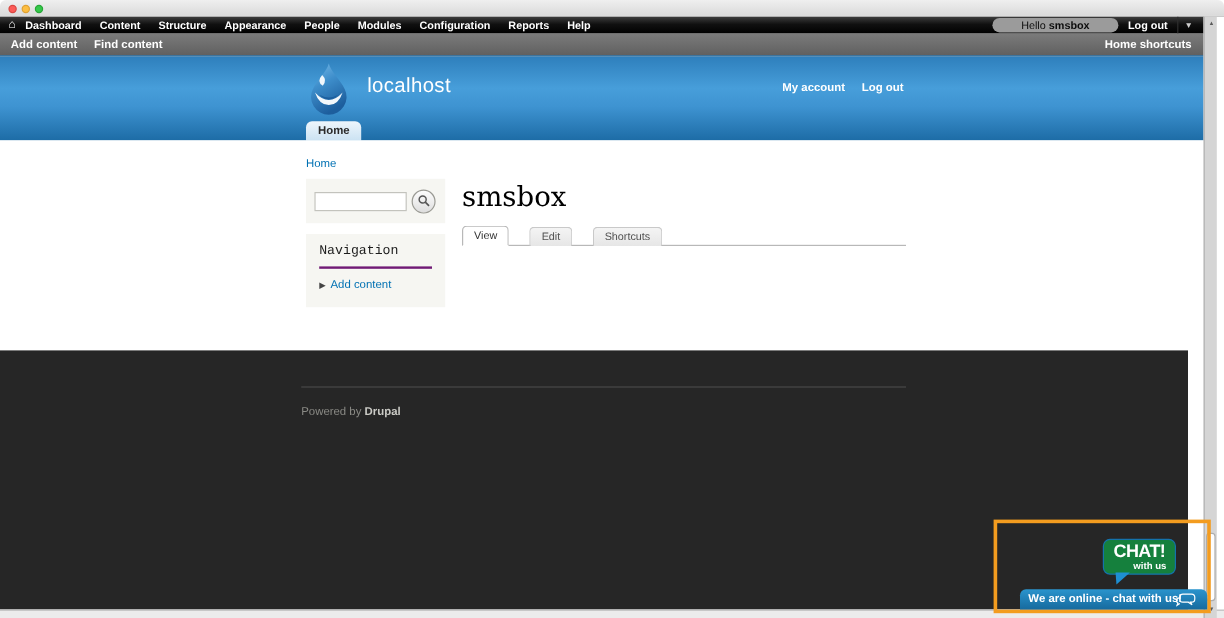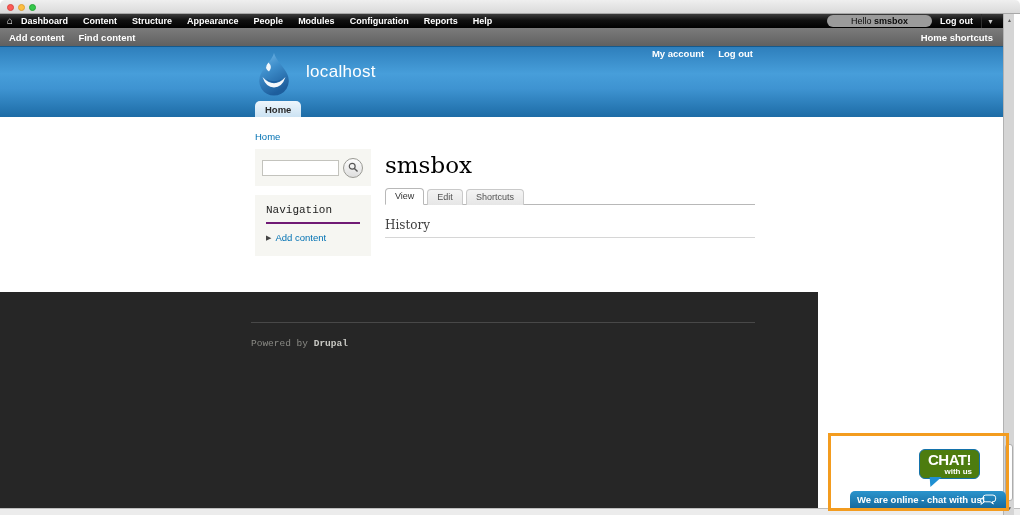--- a/index.html
+++ b/index.html
@@ -40,21 +40,21 @@
   .shortcutbar .edit { margin-left:auto; margin-right:10px; cursor:pointer; }
 
   
   .banner { position:absolute; top:46px; left:0; width:1003px; height:71px;
     background:linear-gradient(180deg,#2e7fbc 0%,#479eda 38%,#3e93d1 60%,#1d6ca6 100%);
     border-top:1px solid #15598c; }
   .container { position:absolute; left:251px; width:504px; }
   .banner .container { top:0; height:71px; }
   .sitelogo { position:absolute; left:3px; top:5px; width:40px; height:44px; }
   .sitename { position:absolute; left:55px; top:15px; color:#fff; font-size:17px; letter-spacing:.3px; cursor:pointer; }
-  .secmenu { position:absolute; right:2px; top:1px; display:flex; gap:14px; color:#fff;
+  .secmenu { position:absolute; right:2px; top:21px; display:flex; gap:14px; color:#fff;
     font-size:9.5px; font-weight:bold; }
   .secmenu span { cursor:pointer; }
   .hometab { position:absolute; left:4px; bottom:0; padding:3px 10px 3px;
     background:linear-gradient(180deg,#eef6fc,#c9e1f2); border-radius:5px 5px 0 0;
     font-size:9.5px; color:#2a2a2a; font-weight:bold; cursor:pointer; }
 
   
   .page { position:absolute; top:117px; left:0; width:1003px; height:175px; background:#fff; }
   .breadcrumb { position:absolute; left:255px; top:14px; font-size:9.5px; color:#0071b3; cursor:pointer; }
 
@@ -68,32 +68,32 @@
     display:flex; align-items:center; justify-content:center; cursor:pointer; }
   .navblock { margin-top:9px; padding:9px 11px 13px; }
   .navtitle { font-family:Liberation Mono, monospace; font-size:11px; color:#1c1c1c;
     padding-bottom:6px; border-bottom:2px solid #701a75; }
   .navitem { margin-top:8px; font-size:9.5px; color:#0071b3; cursor:pointer; display:flex; align-items:center; }
   .navitem .arrow { color:#444; font-size:7px; margin-right:4px; }
 
   .maincol { position:absolute; left:385px; top:32px; width:370px; }
   .pagetitle { font-family:"DejaVu Serif", serif; font-size:23px; line-height:26px; color:#000;
     margin-top:3px; font-weight:normal; }
-  .tabsrow { display:flex; gap:3px; margin-top:9px; border-bottom:1px solid #b8b8b8; align-items:flex-end; }
+  .tabsrow { display:flex; gap:17px; margin-top:9px; border-bottom:1px solid #b8b8b8; align-items:flex-end; }
   .tab { font-size:9px; color:#525252; padding:2px 9px 3px; border:1px solid #c9c9c9; border-bottom:none;
     background:linear-gradient(180deg,#f4f4f4,#e6e6e6); border-radius:4px 4px 0 0; cursor:pointer;
     position:relative; top:1px; }
   .tab.active { background:#fff; border:1px solid #b8b8b8; border-bottom:1px solid #fff; color:#333; }
   .sectitle { font-family:"DejaVu Serif", serif; font-size:12px; color:#3e3e3e; margin-top:13px;
     padding-bottom:5px; border-bottom:1px solid #d6d6d6; }
   .fieldlabel { font-family:"DejaVu Serif", serif; font-size:11px; font-weight:bold; color:#1d1d1d; margin-top:9px; }
   .fieldvalue { font-family:"DejaVu Serif", serif; font-size:11px; color:#2e2e2e; margin-top:4px; }
 
   
-  .footer { position:absolute; top:292px; left:0; width:818px; height:216px; background:#262626;font-family:Liberation Mono, monospace; }
+  .footer { position:absolute; top:292px; left:0; width:990px; height:216px; background:#262626; }
   .footer .container { top:0; }
   .footerdivider { margin-top:30px; border-top:1px solid #484848; width:504px; }
   .poweredby { margin-top:15px; font-size:9.5px; color:#8a8a85; }
   .poweredby a { color:#c9c9c4; font-weight:bold; text-decoration:none; cursor:pointer; }
   .bottomstrip { position:absolute; top:508px; left:0; width:1020px; height:7px;
     background:#ececec; border-top:1px solid #bdbdbd; }
 
   
   .scrollbar { position:absolute; left:1003px; top:14px; width:11px; height:501px;
     background:#d5d5d5; border-left:1px solid #b2b2b2; }
@@ -101,21 +101,21 @@
     display:flex; align-items:center; justify-content:center; cursor:pointer; }
   .scroll-up { top:0; }
   .scroll-down { bottom:1px; }
   .scroll-thumb { position:absolute; left:1px; top:430px; width:8px; height:57px;
     background:#fdfdfd; border:1px solid #adadad; border-radius:3px; cursor:grab; }
 
   
   .chatbox { position:absolute; left:828px; top:433px; width:181px; height:78px;
     border:3px solid #f39c1f; z-index:20; }
   .chatbubble { position:absolute; right:26px; top:13px; width:61px; height:30px;
-    background:#4d7c0f; border:1px solid #1472ab; border-radius:6px; cursor:pointer;
+    background:#15803d; border:1px solid #1472ab; border-radius:6px; cursor:pointer;
     color:#fff; text-align:center; }
   .chatbubble .t1 { font-size:15px; font-weight:bold; letter-spacing:-.5px; line-height:17px; margin-top:1px; }
   .chatbubble .t2 { font-size:8px; font-weight:bold; line-height:8px; text-align:right; padding-right:7px; }
   .chattail { position:absolute; left:8px; bottom:-9px; width:0; height:0;
     border-left:4px solid transparent; border-right:8px solid transparent;
     border-top:10px solid #1e8fd2; transform:skewX(-18deg); }
   .chatbar { position:absolute; left:19px; right:0; bottom:0; height:17px;
     background:linear-gradient(180deg,#2a94cd,#166a9e); border-radius:5px 5px 0 0;
     display:flex; align-items:center; justify-content:center; gap:10px;
     color:#fff; font-size:9.5px; font-weight:bold; cursor:pointer; }
@@ -208,21 +208,20 @@
       </div>
     </div>
 
     <div class="maincol">
       <h1 class="pagetitle">smsbox</h1>
       <div class="tabsrow">
         <span class="tab active">View</span>
         <span class="tab">Edit</span>
         <span class="tab">Shortcuts</span>
       </div>
-      <div class="sectitle">History</div>
     </div>
   </div>
 
   <div class="footer">
     <div class="container">
       <div class="footerdivider"></div>
       <div class="poweredby"><span>Powered by </span><a>Drupal</a></div>
     </div>
   </div>
   <div class="bottomstrip"></div>

